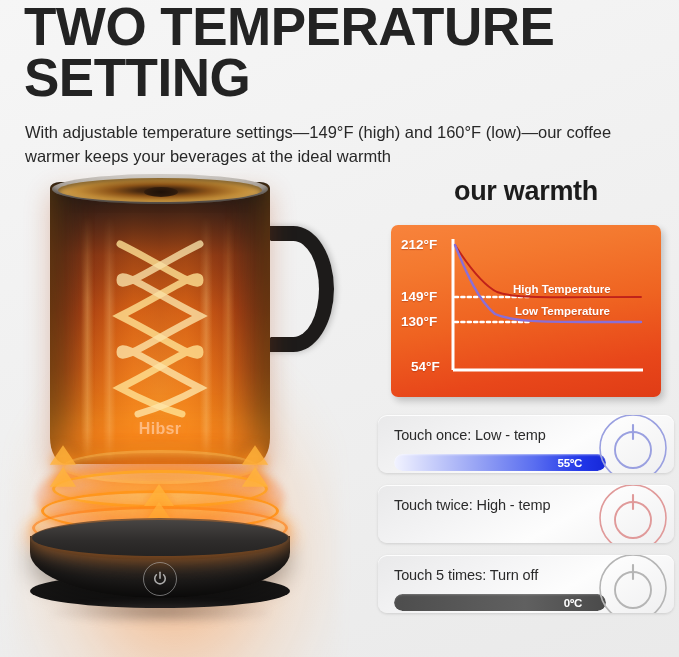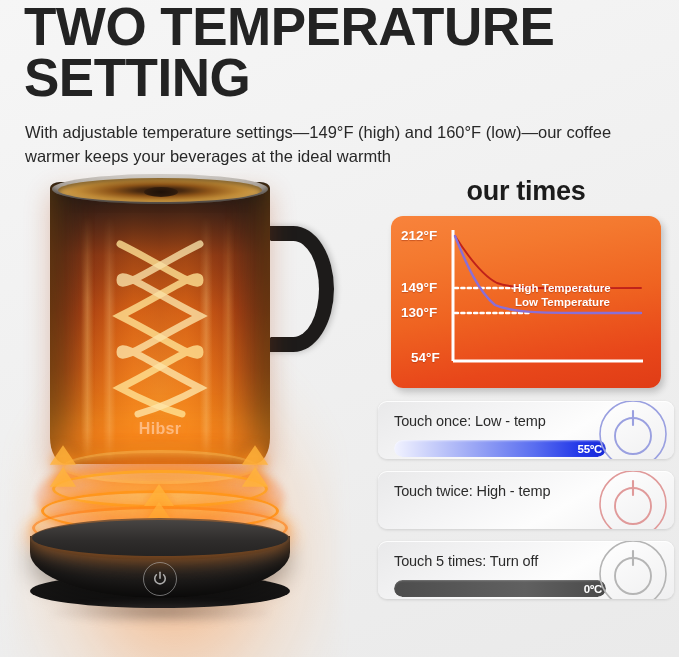--- a/index.html
+++ b/index.html
@@ -292,22 +292,22 @@
     color: #1c1c1c;
     letter-spacing: -0.3px;
     margin-bottom: 9px;
   }
 
   
   .chart-panel {
     position: relative;
     width: 270px;
     height: 172px;
-    margin: 4px auto;
-    border-radius: 12px;
+    margin: 18px auto;
+    border-radius: 7px;
     background: linear-gradient(170deg, #f8833c 0%, #f4792f 22%, #ef6321 52%, #e8471a 80%, #e03c16 100%);
     box-shadow: 3px 4px 7px rgba(0,0,0,0.20);
     overflow: hidden;
   }
   .chart-svg { position: absolute; inset: 0; }
   .axis-label {
     position: absolute;
     color: #ffffff;
     font-size: 13.5px;
     font-weight: 700;
@@ -355,21 +355,21 @@
     inset: 0;
     border-radius: 9px;
     display: flex;
     align-items: center;
     justify-content: flex-end;
   }
   .bar-value {
     font-size: 11.5px;
     font-weight: 700;
     color: #ffffff;
-    padding-right: 4px;
+    padding-right: 24px;
     letter-spacing: -0.2px;
   }
   .power-ring {
     position: absolute;
     right: 2px; top: -6px;
     width: 78px; height: 78px;
   }
 
   .bar-blue {
     background: linear-gradient(90deg, #f2f3ff 0%, #ccd2fb 16%, #9aa6f5 38%, #5a6ef0 66%, #2136e8 88%, #1628d8 100%);
@@ -433,21 +433,21 @@
           <path d="M12 3 L12 11" stroke="rgba(210,210,210,0.8)" stroke-width="2.1" fill="none" stroke-linecap="round"></path>
           <path d="M7.2 6.4 A7 7 0 1 0 16.8 6.4" stroke="rgba(210,210,210,0.8)" stroke-width="2.1" fill="none" stroke-linecap="round"></path>
         </svg>
       </div>
       <div class="base-shadow"></div>
     </div>
   </div>
 
   <div class="right-col">
 
-    <div class="our-warmer">our times</div>
+    <div class="our-warmer">our warmth</div>
 
     <div class="chart-panel">
       <svg class="chart-svg" viewBox="0 0 270 172" preserveAspectRatio="none">
 
         <line x1="62" y1="14" x2="62" y2="145" stroke="#ffffff" stroke-width="3"></line>
         <line x1="62" y1="145" x2="252" y2="145" stroke="#ffffff" stroke-width="3"></line>
 
         <line x1="64" y1="72" x2="140" y2="72" stroke="#ffffff" stroke-width="2.6" stroke-dasharray="3,3.4" stroke-linecap="round"></line>
 
         <line x1="64" y1="97" x2="140" y2="97" stroke="#ffffff" stroke-width="2.6" stroke-dasharray="3,3.4" stroke-linecap="round"></line>
@@ -455,21 +455,21 @@
         <path d="M64,20 C78,42 92,60 106,67 C126,74 160,72 250,72" stroke="#c0221a" stroke-width="1.9" fill="none" stroke-linecap="round"></path>
 
         <path d="M64,20 C76,50 88,76 104,89 C124,98 160,97 250,97" stroke="#8a6fd6" stroke-width="2.4" fill="none" stroke-linecap="round"></path>
       </svg>
 
       <div class="axis-label" style="left:10px; top:12px;">212°F</div>
       <div class="axis-label" style="left:10px; top:64px;">149°F</div>
       <div class="axis-label" style="left:10px; top:89px;">130°F</div>
       <div class="axis-label" style="left:20px; top:134px;">54°F</div>
 
-      <div class="curve-label" style="left:122px; top:66px;">High Temperature</div>
+      <div class="curve-label" style="left:122px; top:58px;">High Temperature</div>
       <div class="curve-label" style="left:124px; top:80px;">Low Temperature</div>
     </div>
 
     <div class="cards">
 
       <div class="card">
         <div class="card-label">Touch once: Low - temp</div>
         <div class="bar-track">
           <div class="bar-fill bar-blue">
             <span class="bar-value">55ºC</span>

